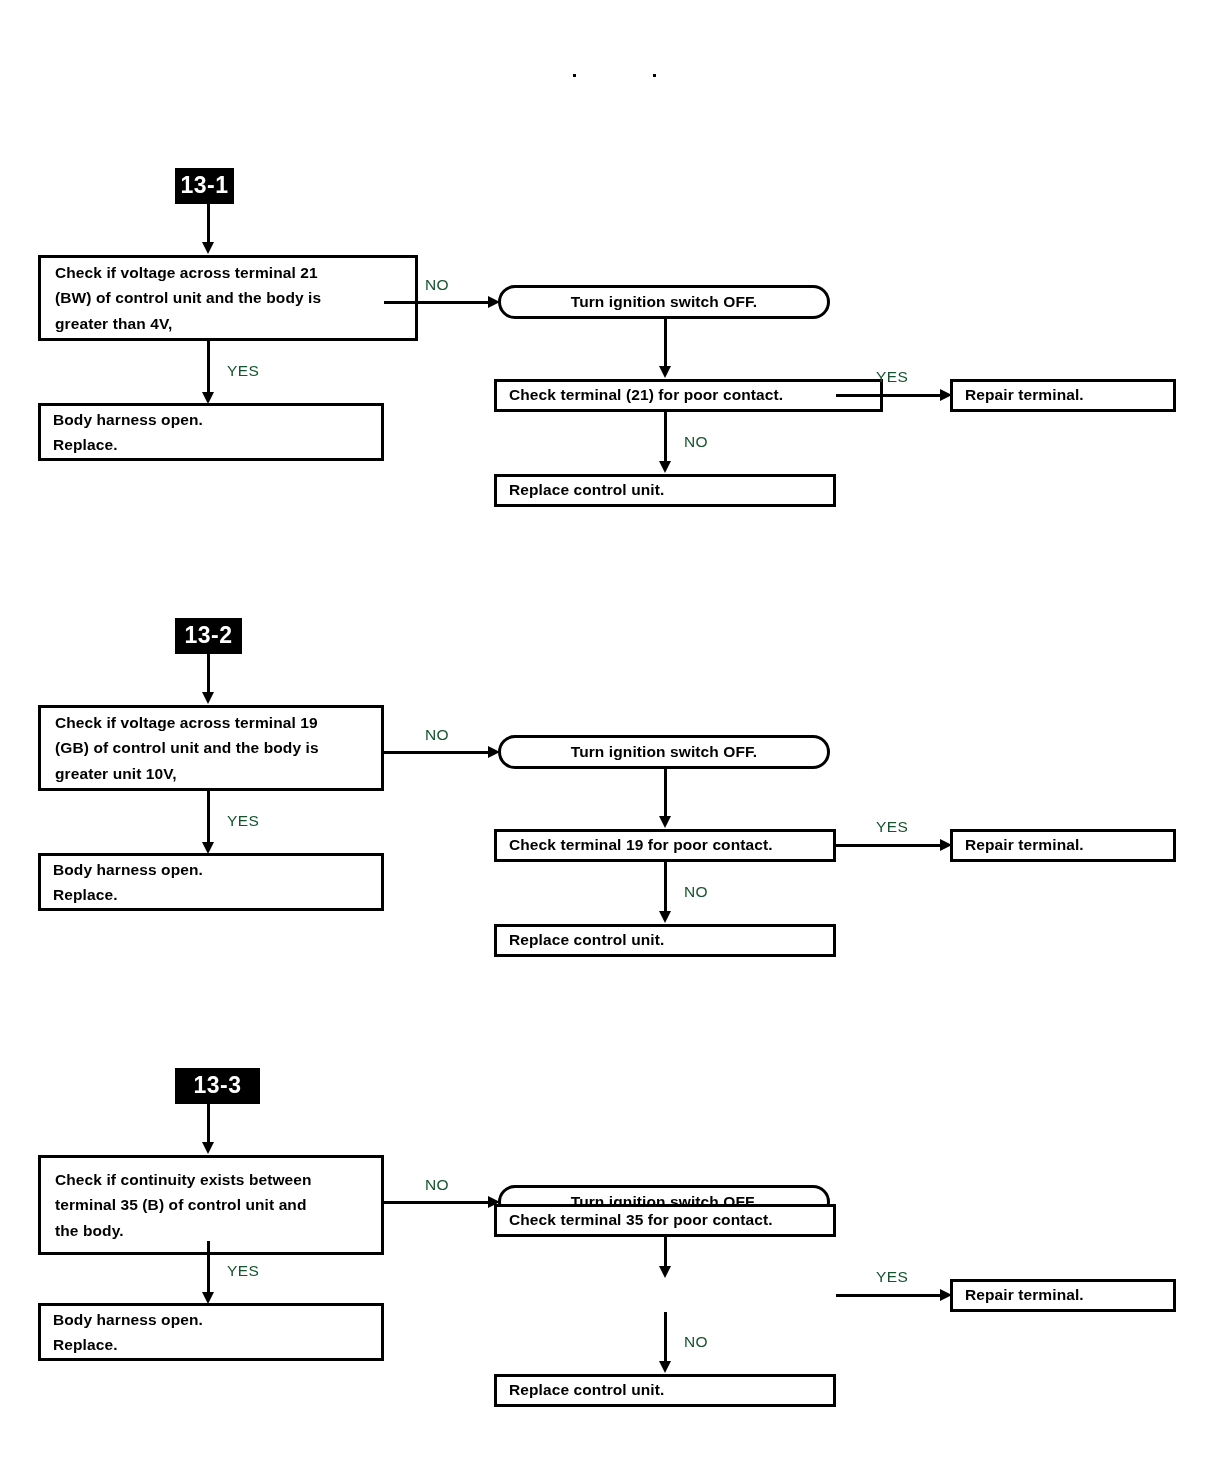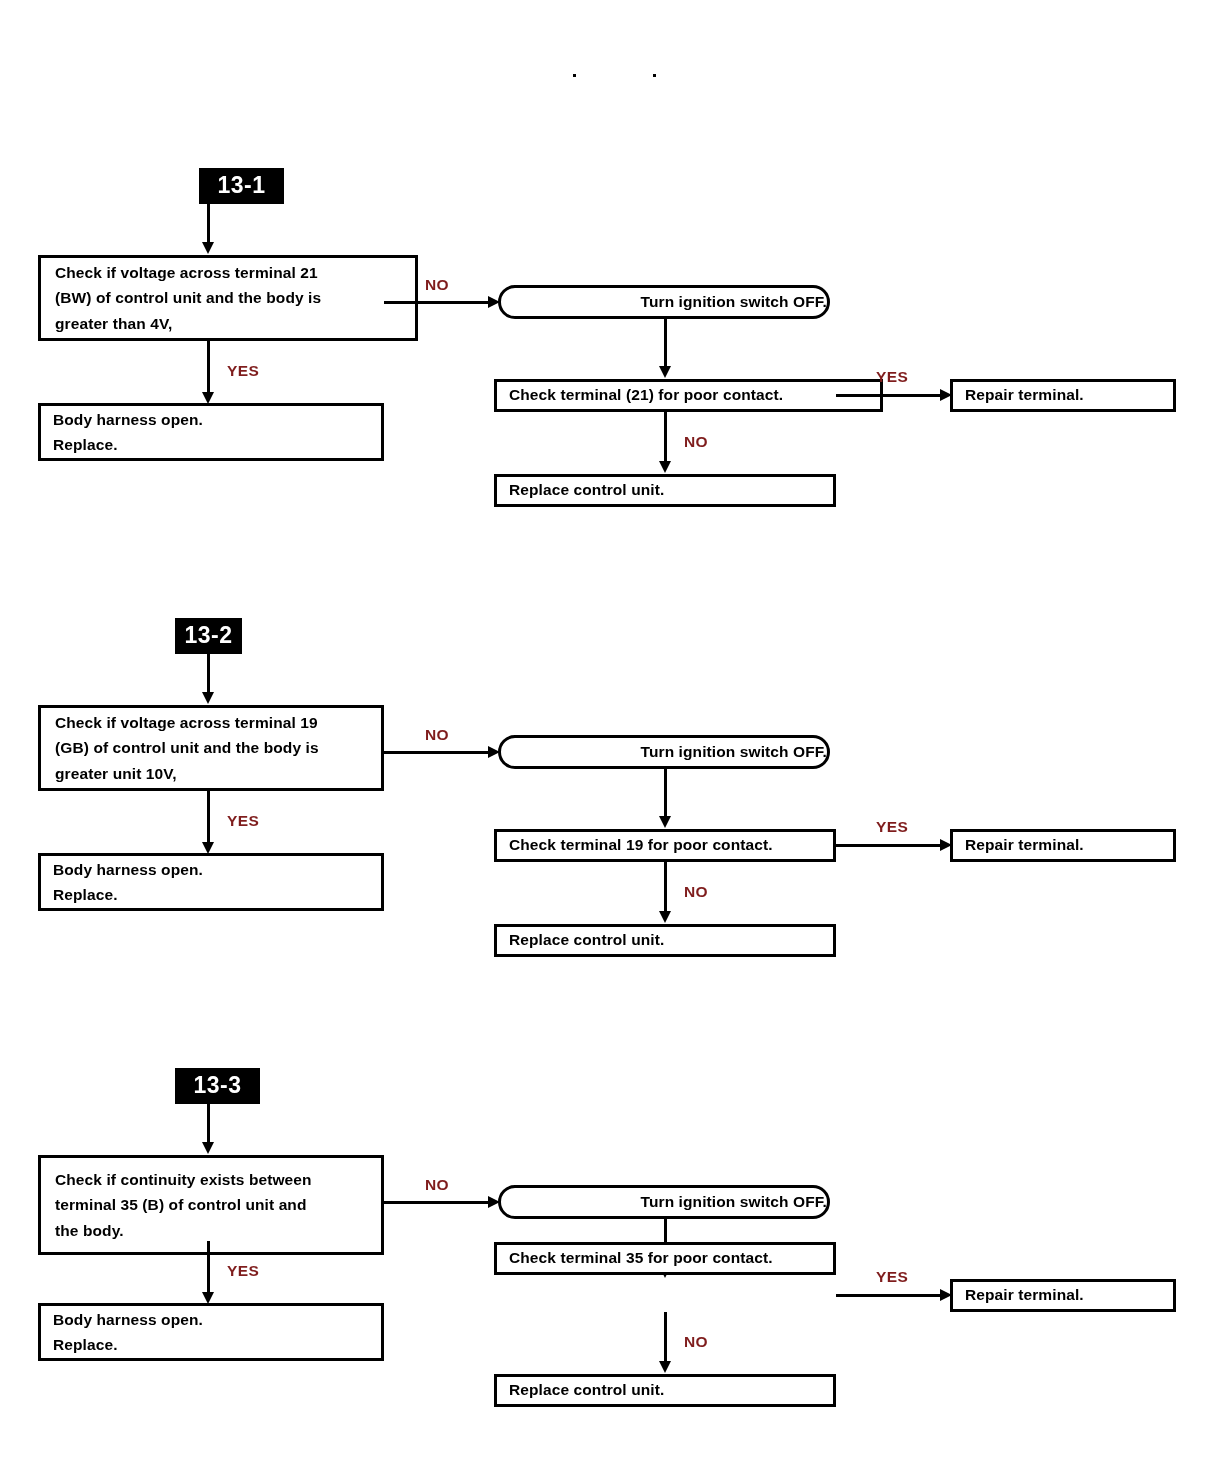--- a/index.html
+++ b/index.html
@@ -54,21 +54,21 @@
   }
   .box-line.single { line-height: 1.2; }
 
   
   .pill {
     border: 3px solid #000000;
     border-radius: 18px;
     background: #ffffff;
     display: flex;
     align-items: center;
-    justify-content: flex-end;
+    justify-content: center;
   }
   .pill-label {
     font-size: 15.5px;
     font-weight: 700;
     color: #000000;
     white-space: nowrap;
     letter-spacing: 0.1px;
   }
 
   
@@ -91,22 +91,22 @@
   .arrow-right {
     width: 0; height: 0;
     border-top: 6px solid transparent;
     border-bottom: 6px solid transparent;
     border-left: 12px solid #000000;
   }
 
   
   .edge-label {
     font-size: 15.5px;
-    font-weight: 700;
-    color: #7f1d1d;
+    font-weight: 400;
+    color: #14532d;
     white-space: nowrap;
     letter-spacing: 0.4px;
   }
 
   
   .speck {
     background: #000000;
     width: 3px;
     height: 3px;
   }
@@ -114,21 +114,21 @@
 </head>
 <body>
 
 <div id="page">
 
   <div class="abs speck" style="left:573px; top:74px;"></div>
   <div class="abs speck" style="left:653px; top:74px;"></div>
 
   <div>
 
-    <div class="abs step-chip" style="left:175px; top:168px; width:85px; height:36px;margin-left:24px;">13-1</div>
+    <div class="abs step-chip" style="left:175px; top:168px; width:59px; height:36px;">13-1</div>
 
     <div class="abs vline" style="left:207px; top:204px; height:40px;"></div>
     <div class="abs arrow-down" style="left:202px; top:242px;"></div>
 
     <div class="abs box tall" style="left:38px; top:255px; width:380px; height:86px;">
       <div class="box-line">Check if voltage across terminal 21</div>
       <div class="box-line">(BW) of control unit and the body is</div>
       <div class="box-line">greater than 4V,</div>
     </div>
 
@@ -253,21 +253,21 @@
       <div class="box-line">Replace.</div>
     </div>
 
     <div class="abs pill" style="left:498px; top:1185px; width:332px; height:34px;">
       <span class="pill-label">Turn ignition switch OFF.</span>
     </div>
 
     <div class="abs vline" style="left:664px; top:1219px; height:50px;"></div>
     <div class="abs arrow-down" style="left:659px; top:1266px;"></div>
 
-    <div class="abs box" style="left:494px; top:1242px; width:342px; height:33px;">
+    <div class="abs box" style="left:494px; top:1204px; width:342px; height:33px;">
       <div class="box-line single">Check terminal 35 for poor contact.</div>
     </div>
 
     <div class="abs hline" style="left:836px; top:1294px; width:112px;"></div>
     <div class="abs arrow-right" style="left:940px; top:1289px;"></div>
     <div class="abs edge-label" style="left:876px; top:1268px;">YES</div>
 
     <div class="abs box" style="left:950px; top:1279px; width:226px; height:33px;">
       <div class="box-line single">Repair terminal.</div>
     </div>

